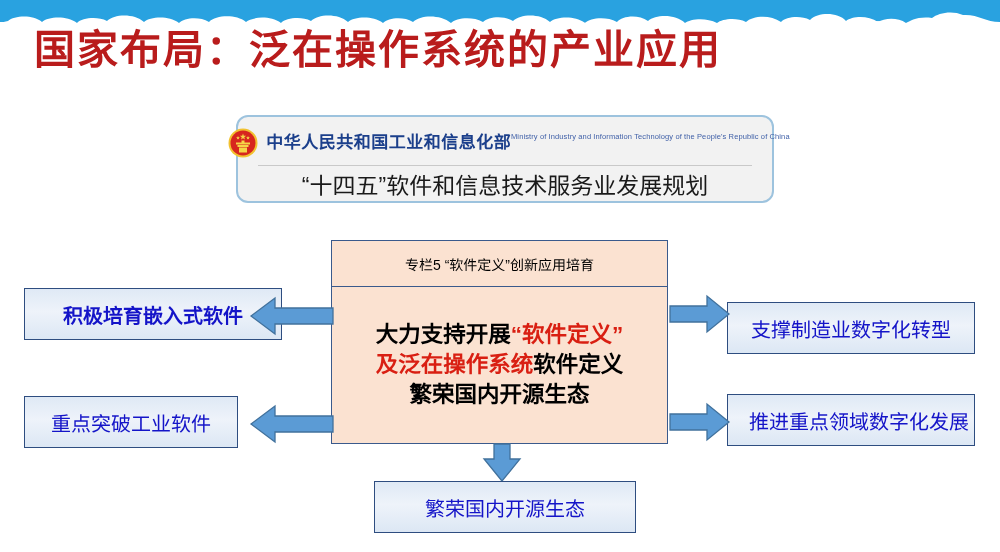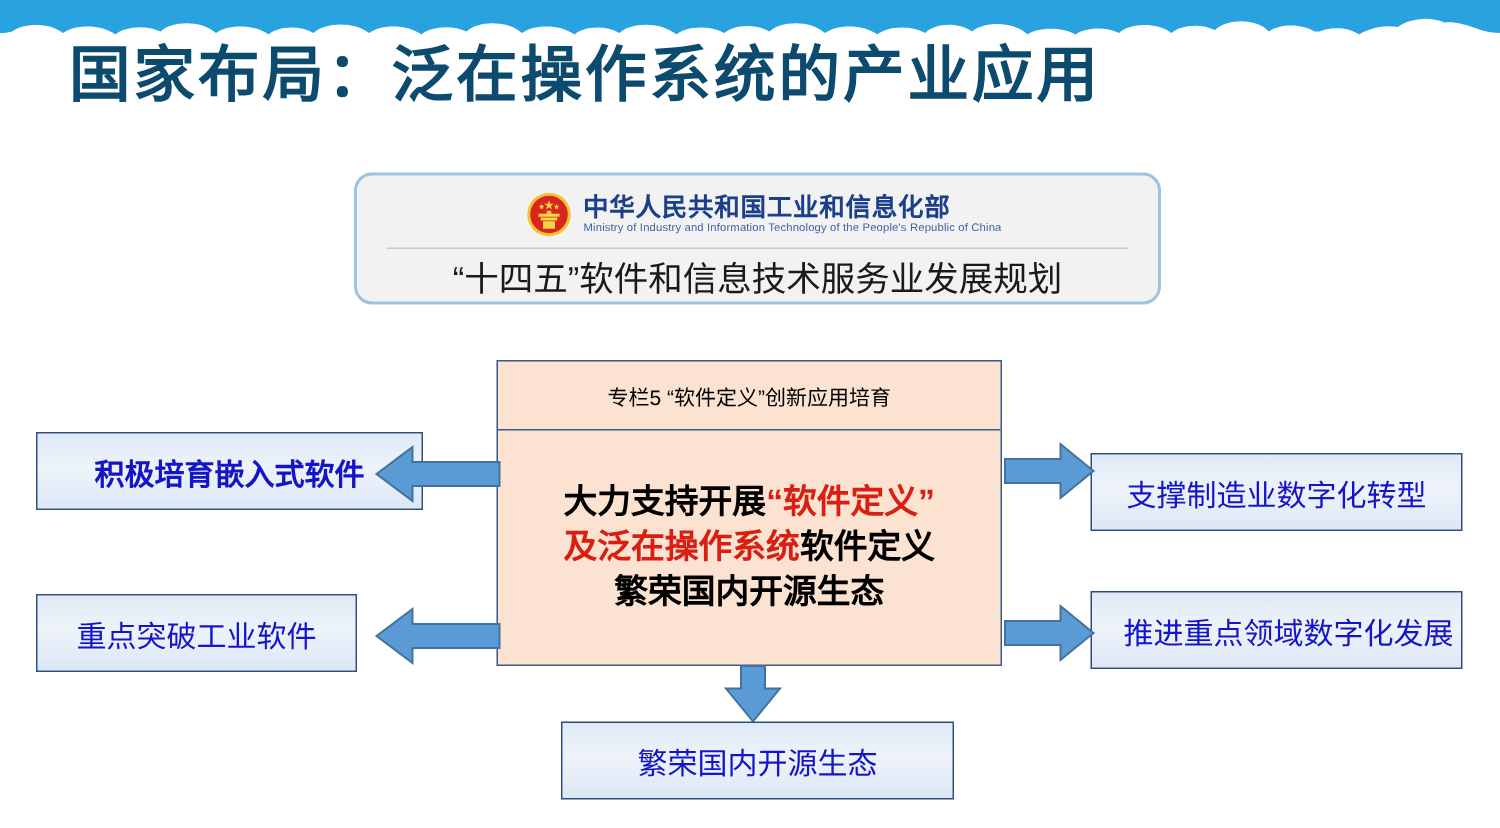--- a/index.html
+++ b/index.html
@@ -32,26 +32,26 @@
     position: absolute;
     left: 0; top: 0;
     width: 1000px;
     height: 30px;
     display: block;
   }
 
   
   .slide-title {
     position: absolute;
-    left: 46px;
+    left: 34px;
     top: 26px;
     font-size: 41px;
     font-weight: bold;
     letter-spacing: 2px;
-    color: #0c4a6e;
+    color: #b91c1c;
     white-space: nowrap;
     line-height: 1.2;
   }
 
   
   .ministry-card {
     position: absolute;
     left: 236px;
     top: 115px;
     width: 538px;
@@ -71,21 +71,21 @@
     justify-content: center;
   }
   .emblem {
     width: 30px;
     height: 30px;
     margin-right: 8px;
     flex: 0 0 auto;
   }
   .ministry-text-col {
     display: flex;
-    flex-direction: column;
+    flex-direction: row;
     align-items: flex-start;
     justify-content: center;
   }
   .ministry-name {
     font-size: 17px;
     font-weight: bold;
     color: #1b3f8b;
     letter-spacing: 0.5px;
     line-height: 1.15;
     white-space: nowrap;

